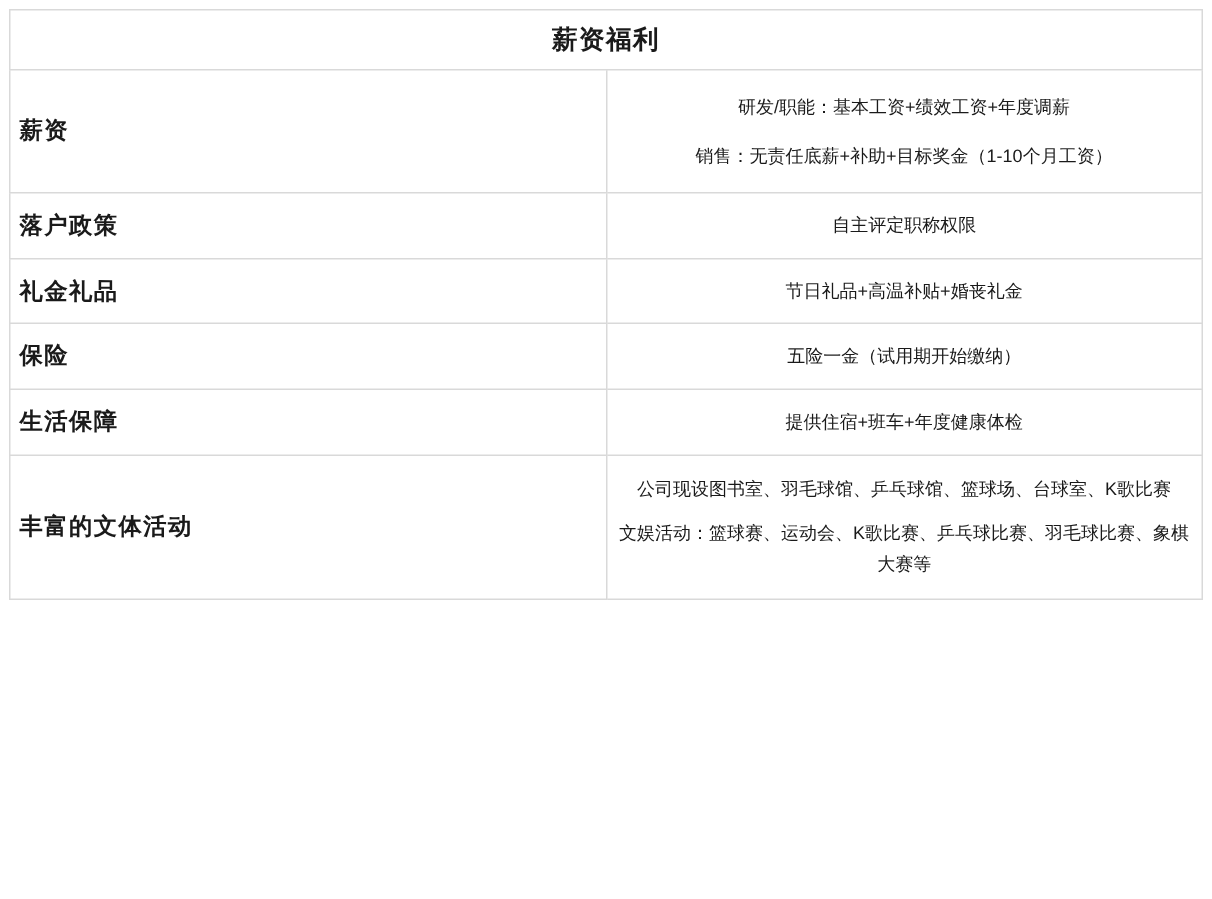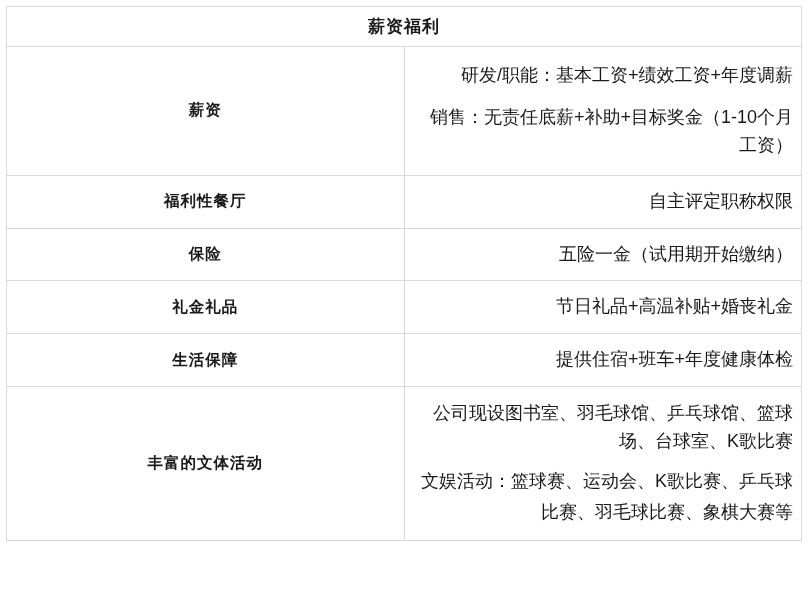--- a/index.html
+++ b/index.html
@@ -33,28 +33,28 @@
   }
   .title-cell {
     text-align: center;
     font-weight: bold;
     font-size: 17px;
     padding: 9px 6px;
     letter-spacing: 1px;
   }
   .label-cell {
     width: 200px;
-    text-align: center;
+    text-align: left;
     font-weight: bold;
     font-size: 15.5px;
     letter-spacing: 1px;
   }
   .value-cell {
-    text-align: right;
-    font-size: 18px;
+    text-align: center;
+    font-size: 12px;
     line-height: 1.55;
   }
   .value-cell .line {
     display: block;
     padding: 4px 2px;
   }
   .row-salary .value-cell .line {
     padding: 7px 2px;
   }
   .row-activities .value-cell .line {
@@ -76,39 +76,39 @@
 
       <tr class="row-salary">
         <td class="label-cell">薪资</td>
         <td class="value-cell">
           <span class="line">研发/职能：基本工资+绩效工资+年度调薪</span>
           <span class="line">销售：无责任底薪+补助+目标奖金（1-10个月工资）</span>
         </td>
       </tr>
 
       <tr>
-        <td class="label-cell">福利性餐厅</td>
+        <td class="label-cell">落户政策</td>
         <td class="value-cell">
           <span class="line">自主评定职称权限</span>
         </td>
       </tr>
 
 
 
       <tr>
-        <td class="label-cell">保险</td>
+        <td class="label-cell">礼金礼品</td>
         <td class="value-cell">
-          <span class="line">五险一金（试用期开始缴纳）</span>
+          <span class="line">节日礼品+高温补贴+婚丧礼金</span>
         </td>
       </tr>
 
       <tr>
-        <td class="label-cell">礼金礼品</td>
+        <td class="label-cell">保险</td>
         <td class="value-cell">
-          <span class="line">节日礼品+高温补贴+婚丧礼金</span>
+          <span class="line">五险一金（试用期开始缴纳）</span>
         </td>
       </tr>
 
       <tr>
         <td class="label-cell">生活保障</td>
         <td class="value-cell">
           <span class="line">提供住宿+班车+年度健康体检</span>
         </td>
       </tr>
 

